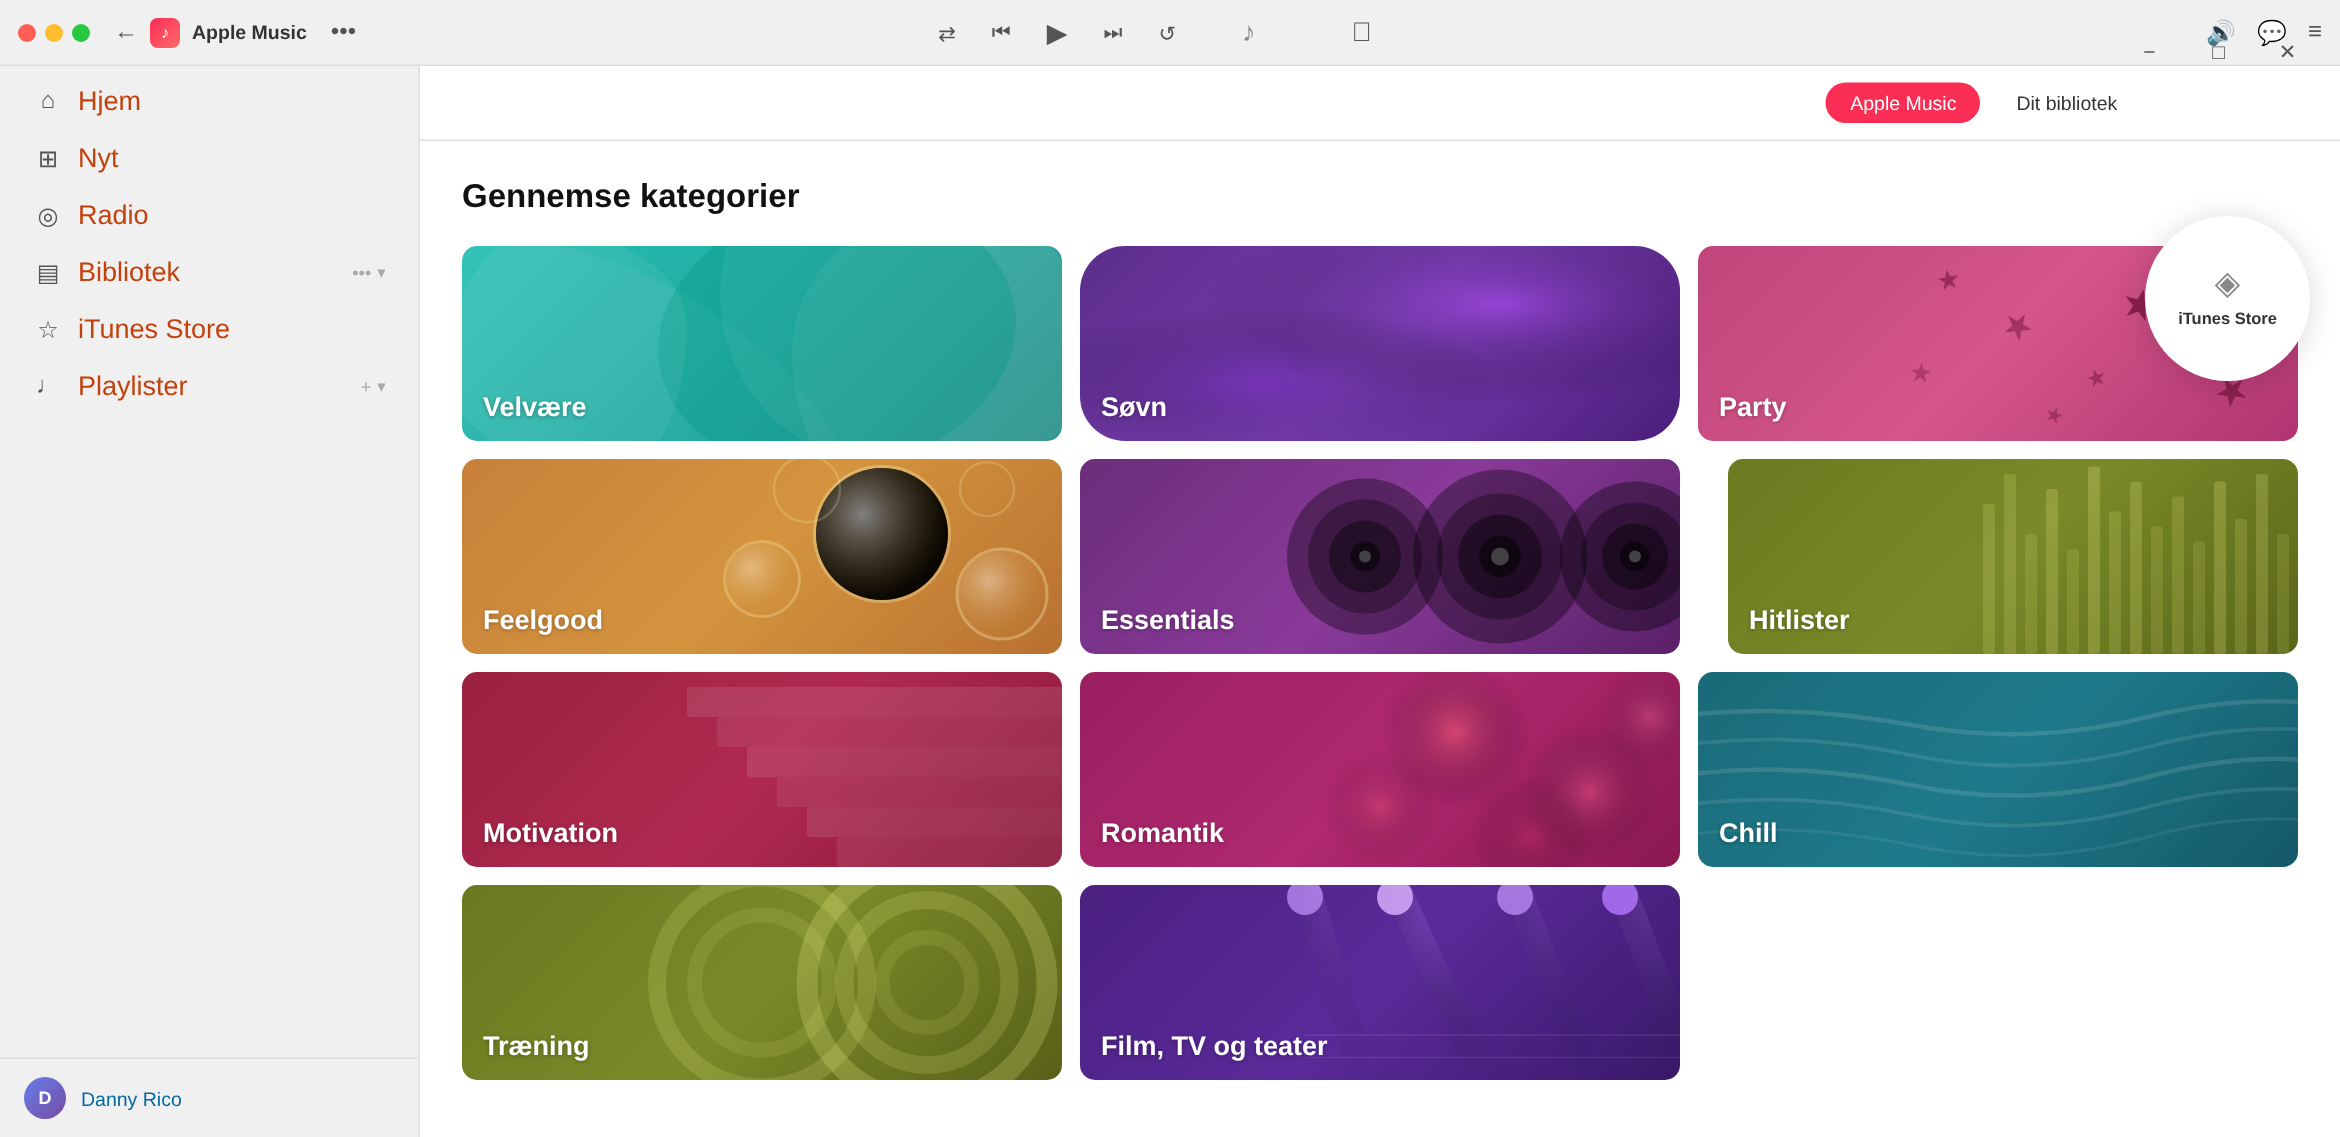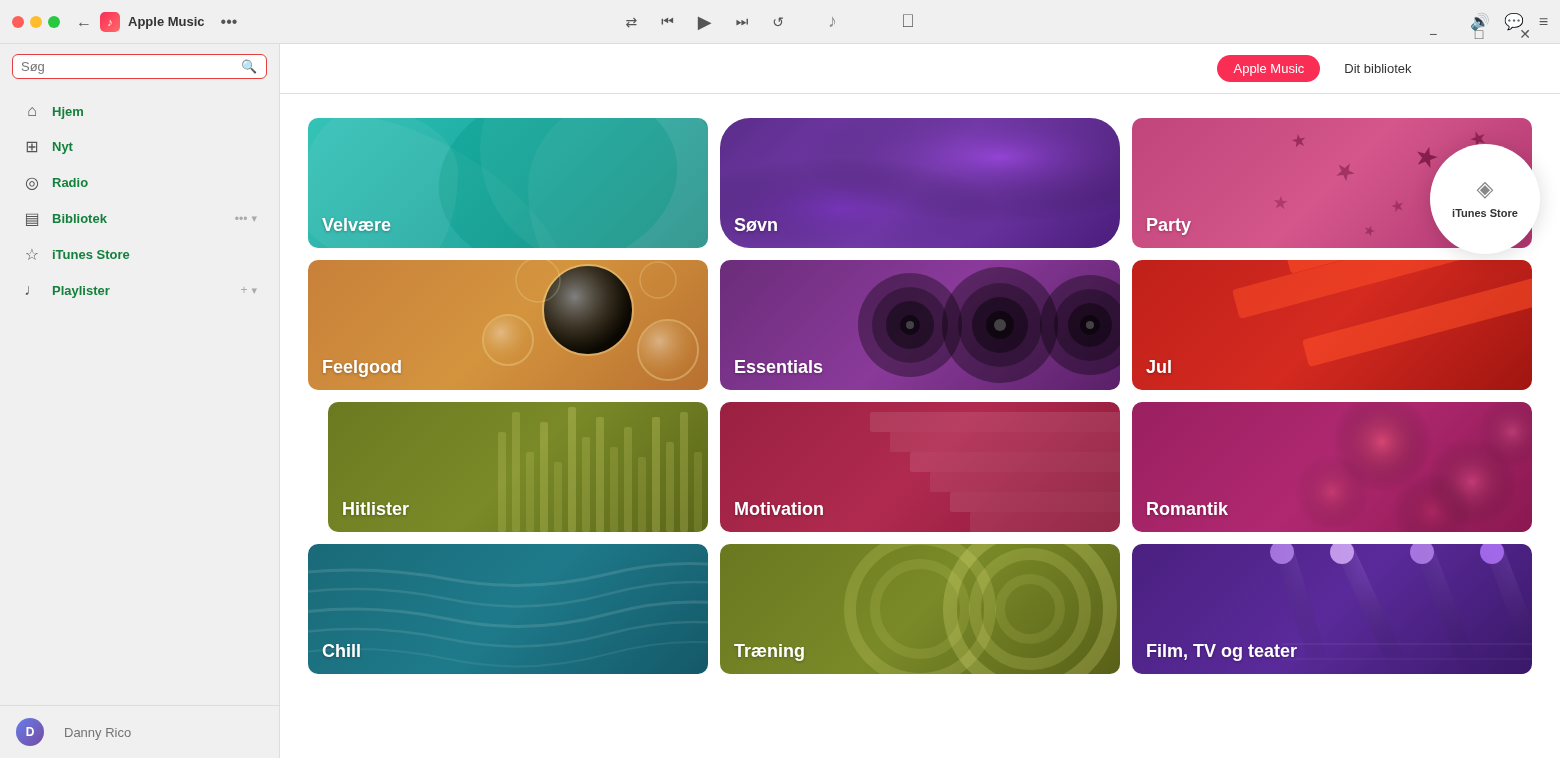--- a/index.html
+++ b/index.html
@@ -70,28 +70,28 @@
     .nav-item {
       display: flex;
       align-items: center;
       padding: 8px 16px;
       cursor: pointer;
       gap: 10px;
       border-radius: 6px;
       margin: 1px 6px;
     }
     .nav-icon { font-size: 16px; color: #555; width: 20px; text-align: center; }
-    .nav-label { font-size: 13px; color: #15803d; font-weight: 700; }
+    .nav-label { font-size: 18px; color: #c2410c; font-weight: 400; }
     .nav-item-right { margin-left: auto; display: flex; align-items: center; gap: 4px; }
     .nav-dots { color: #aaa; font-size: 12px; }
     .nav-chevron { color: #aaa; font-size: 11px; }
 
     .sidebar-bottom { margin-top: auto; padding: 12px 16px; display: flex; align-items: center; gap: 10px; border-top: 1px solid #ddd; }
     .avatar { width: 28px; height: 28px; border-radius: 50%; background: linear-gradient(135deg, #667eea, #764ba2); display: flex; align-items: center; justify-content: center; color: white; font-size: 12px; font-weight: bold; }
-    .user-name { font-size: 13px; color: #737373; font-weight: 500; margin-left: 10px; }
+    .user-name { font-size: 13px; color: #0369a1; font-weight: 500; }
 
     
     .content-area { flex: 1; display: flex; flex-direction: column; overflow: hidden; }
 
     
     .top-nav {
       height: 50px;
       background: white;
       border-bottom: 1px solid #e0e0e0;
       display: flex;
@@ -265,26 +265,20 @@
       <button class="win-top-ctrl-btn">−</button>
       <button class="win-top-ctrl-btn">□</button>
       <button class="win-top-ctrl-btn">✕</button>
     </div>
   </div>
 </div>
 
 <div class="main-layout">
 
   <div class="sidebar">
-    <div class="search-container">
-      <div class="search-input-wrapper">
-        <input class="search-input" type="text" placeholder="Søg" style="">
-        <span class="search-icon">🔍</span>
-      </div>
-    </div>
 
     <div class="nav-section">
       <div class="nav-item">
         <span class="nav-icon">⌂</span>
         <span class="nav-label">Hjem</span>
       </div>
       <div class="nav-item">
         <span class="nav-icon">⊞</span>
         <span class="nav-label">Nyt</span>
       </div>
@@ -329,20 +323,21 @@
     </div>
 
     <div style="position:relative;">
       <div class="itunes-circle">
         <div style="font-size:22px; color:#888; margin-bottom:4px;">◈</div>
         <div class="itunes-circle-label">iTunes Store</div>
       </div>
     </div>
 
     <div class="main-content">
+      <div class="section-title">Gennemse kategorier</div>
 
       <div class="category-grid">
 
         <div class="category-card bg-velvare">
           <div class="card-decoration velvare-shapes">
             <svg width="100%" height="100%" viewBox="0 0 400 130" preserveAspectRatio="xMidYMid slice" style="position:absolute;top:0;left:0;">
               <ellipse cx="320" cy="20" rx="150" ry="130" fill="rgba(255,255,255,0.08)" transform="rotate(-20 320 20)"></ellipse>
               <ellipse cx="100" cy="120" rx="180" ry="100" fill="rgba(255,255,255,0.05)" transform="rotate(30 100 120)"></ellipse>
               <ellipse cx="250" cy="60" rx="120" ry="90" fill="rgba(0,150,130,0.3)" transform="rotate(-10 250 60)"></ellipse>
             </svg>
@@ -434,31 +429,20 @@
               <circle cx="190" cy="65" r="52" fill="rgba(0,0,0,0.35)"></circle>
               <circle cx="190" cy="65" r="38" fill="rgba(0,0,0,0.3)"></circle>
               <circle cx="190" cy="65" r="24" fill="rgba(0,0,0,0.4)"></circle>
               <circle cx="190" cy="65" r="10" fill="rgba(0,0,0,0.5)"></circle>
               <circle cx="190" cy="65" r="4" fill="rgba(80,80,80,0.8)"></circle>
             </svg>
           </div>
           <span class="card-label">Essentials</span>
         </div>
 
-        <div class="category-card bg-jul">
-          <div class="card-decoration">
-            <svg width="100%" height="100%" viewBox="0 0 400 130" preserveAspectRatio="xMidYMid slice" style="position:absolute;top:0;left:0;">
-
-              <rect x="150" y="-20" width="300" height="35" fill="rgba(255,80,40,0.6)" transform="rotate(-15 150 -20)" rx="4"></rect>
-              <rect x="100" y="30" width="250" height="30" fill="rgba(255,80,40,0.5)" transform="rotate(-15 100 30)" rx="4"></rect>
-              <rect x="170" y="80" width="280" height="28" fill="rgba(255,80,40,0.55)" transform="rotate(-15 170 80)" rx="4"></rect>
-            </svg>
-          </div>
-          <span class="card-label">Jul</span>
-        </div>
 
         <div class="category-card bg-hitlister">
           <div class="card-decoration">
             <svg width="100%" height="100%" viewBox="0 0 400 130" preserveAspectRatio="xMidYMid slice" style="position:absolute;top:0;left:0;">
 
               <rect x="180" y="30" width="8" height="100" fill="rgba(255,255,150,0.15)" rx="2"></rect>
               <rect x="194" y="10" width="8" height="120" fill="rgba(255,255,150,0.15)" rx="2"></rect>
               <rect x="208" y="50" width="8" height="80" fill="rgba(255,255,150,0.12)" rx="2"></rect>
               <rect x="222" y="20" width="8" height="110" fill="rgba(255,255,150,0.18)" rx="2"></rect>
               <rect x="236" y="60" width="8" height="70" fill="rgba(255,255,150,0.12)" rx="2"></rect>

